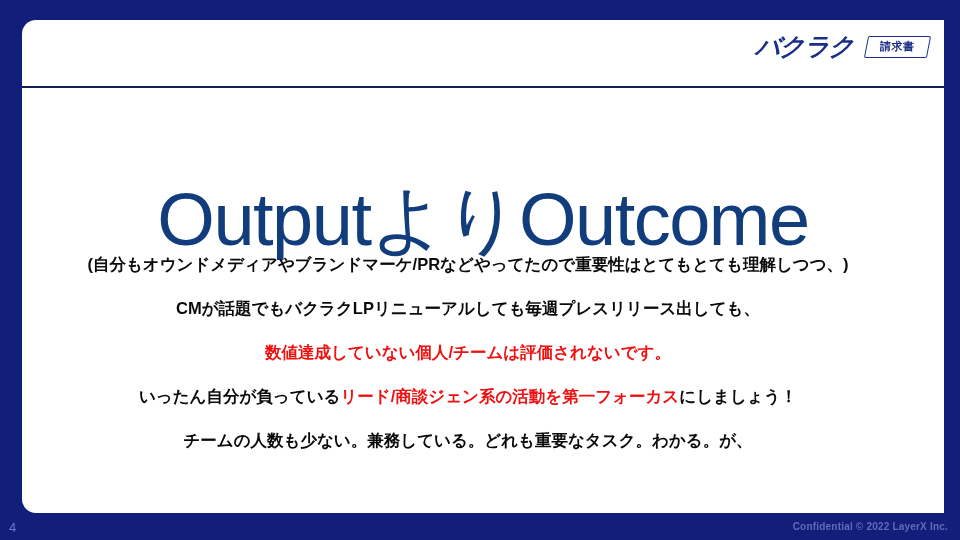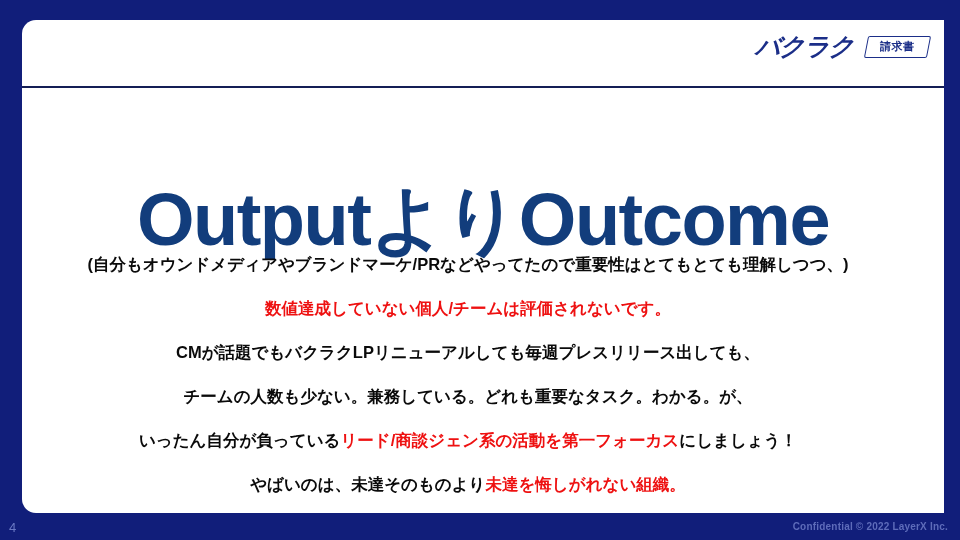--- a/index.html
+++ b/index.html
@@ -88,21 +88,21 @@
   }
 
   
   .title {
     position: absolute;
     left: 0;
     top: 110px;
     width: 922px;
     text-align: center;
     font-size: 74px;
-    font-weight: 700;
+    font-weight: 400;
     letter-spacing: -1.5px;
     color: #123D7C;
     line-height: 1.08;
     white-space: nowrap;
   }
 
   
   .body-lines {
     position: absolute;
     left: 0;
@@ -163,36 +163,32 @@
     </div>
     <div class="header-rule"></div>
 
     <h1 class="title">OutputよりOutcome</h1>
 
     <div class="body-lines">
       <div class="line">
           <span>(自分もオウンドメディアやブランドマーケ/PRなどやってたので重要性はとてもとても理解しつつ、)</span>
         </div>
       <div class="line">
-          <span class="hl">数値達成していない個人/チームは評価されないです。</span>
-        </div>
-      <div class="line">
           <span>CMが話題でもバクラクLPリニューアルしても毎週プレスリリース出しても、</span>
         </div>
       <div class="line">
-          <span>チームの人数も少ない。兼務している。どれも重要なタスク。わかる。が、</span>
+          <span class="hl">数値達成していない個人/チームは評価されないです。</span>
         </div>
       <div class="line">
           <span>いったん自分が負っている</span>
           <span class="hl">リード/商談ジェン系の活動を第一フォーカス</span>
           <span>にしましょう！</span>
         </div>
       <div class="line">
-          <span>やばいのは、未達そのものより</span>
-          <span class="hl">未達を悔しがれない組織。</span>
+          <span>チームの人数も少ない。兼務している。どれも重要なタスク。わかる。が、</span>
         </div>
     </div>
 
   </div>
 
   <div class="page-number">4</div>
 
   <div class="confidential">Confidential © 2022 LayerX Inc.</div>
 
 </div>

